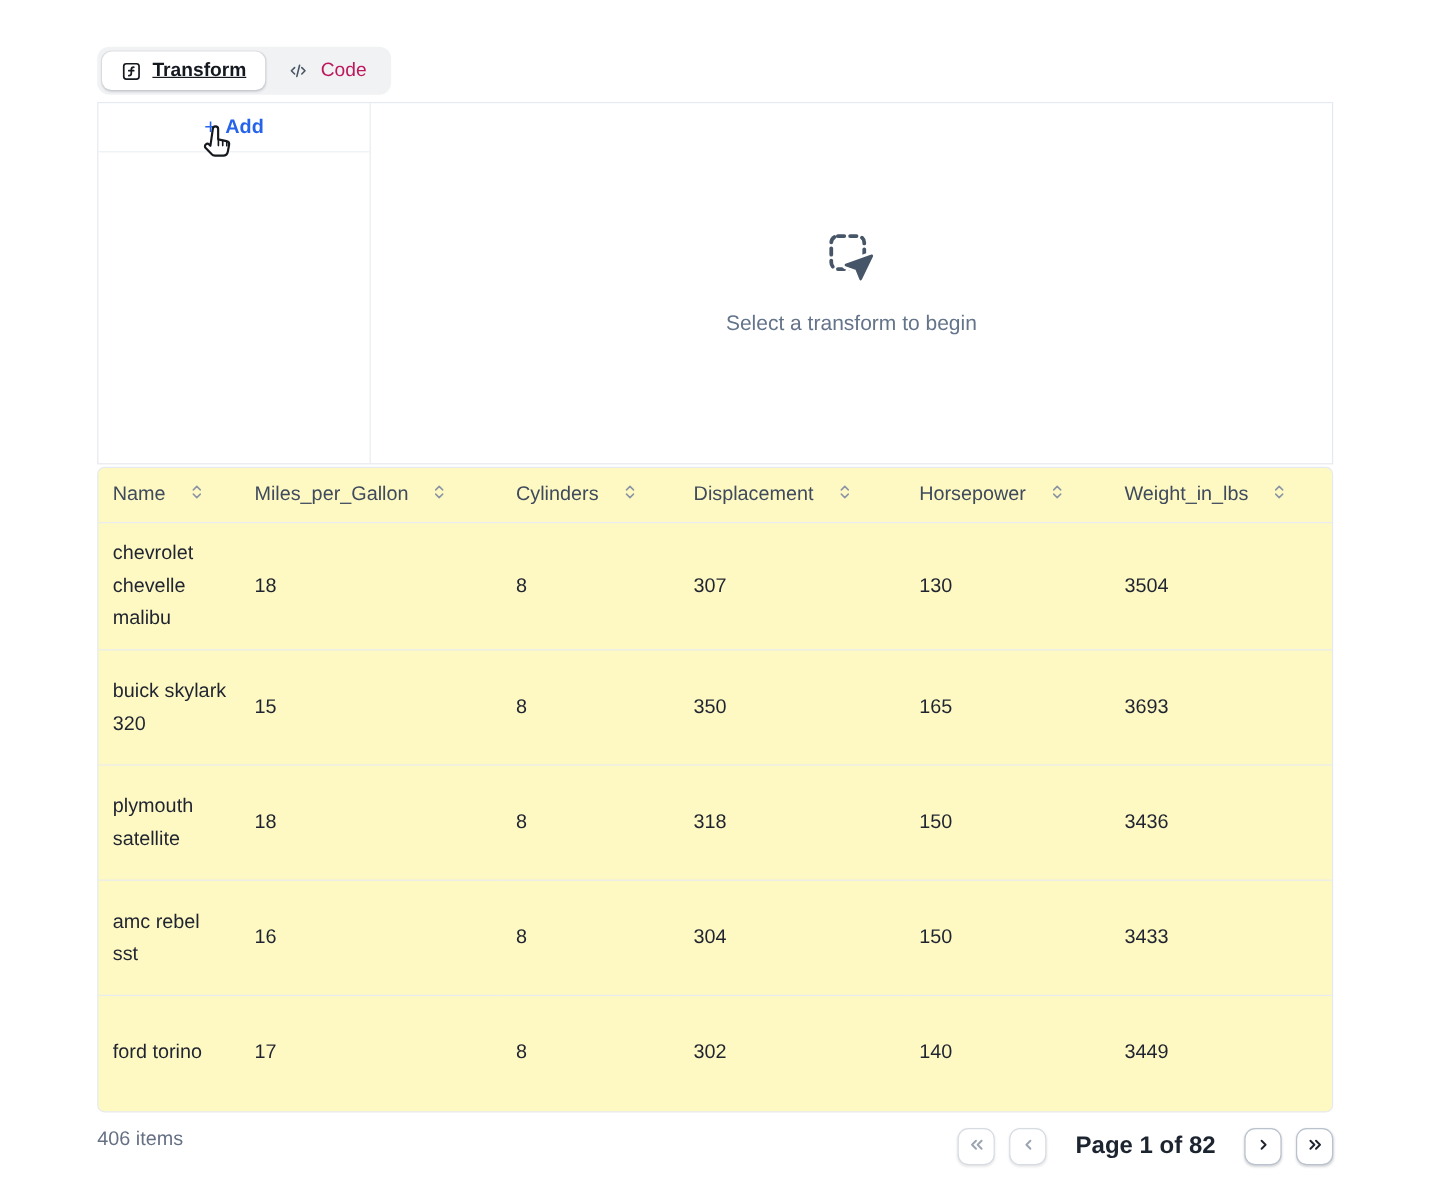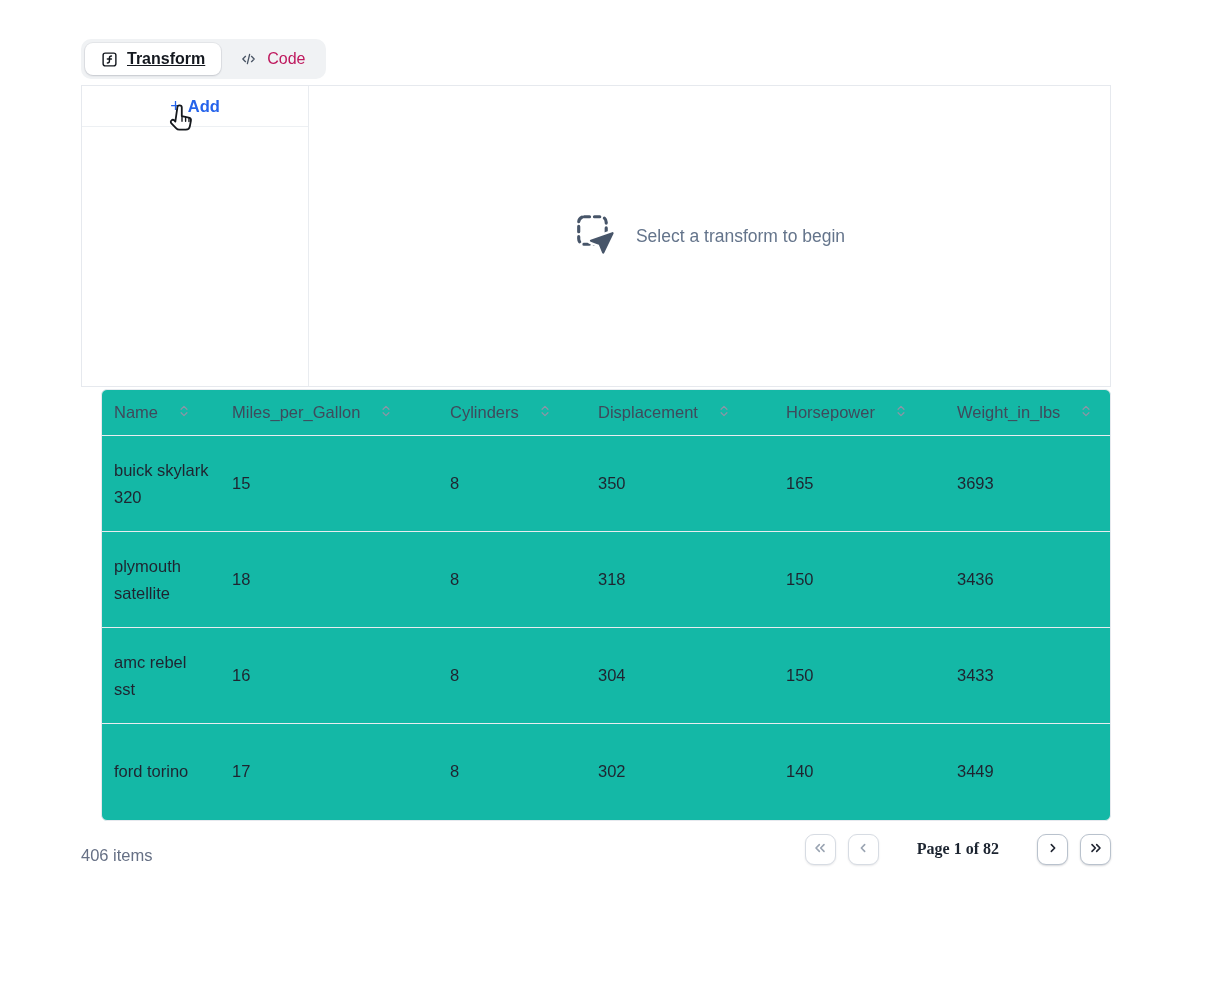--- a/index.html
+++ b/index.html
@@ -18,49 +18,49 @@
                 box-shadow:0 1px 2px rgba(16,24,40,.14), 0 0 0 1px rgba(16,24,40,.05);text-decoration:underline; }
   .tab svg { display:block; }
 
   
   .panel { display:flex; border:1px solid #e6e9ee; height:302px; background:#fff; }
   .sidebar { width:227px; border-right:1px solid #e9ecf0; display:flex; flex-direction:column; }
   .sidebar-header { height:41px; display:flex; align-items:center; justify-content:center; border-bottom:1px solid #edf0f3; }
   .add-btn { display:flex; align-items:center; gap:7px; color:#2563eb; font-size:16.5px; font-weight:600;
              background:none; border:none; cursor:pointer; font-family:inherit; }
   .add-plus { font-size:18px; font-weight:500; line-height:1; }
-  .main { flex:1; display:flex; flex-direction:row; align-items:center; justify-content:center; gap:18px; }
+  .main { flex:1; display:flex; flex-direction:column; align-items:center; justify-content:center; gap:18px; }
   .empty-text { color:#64748b; font-size:17.5px; }
 
   
   .cursor-overlay { position:absolute; left:84px; top:62px; z-index:20; pointer-events:none; }
 
   
-  .table-card { border:1px solid #e6e9ee; border-radius:6px; margin-top:2px; overflow:hidden; background:#14b8a6;margin-left:20px; }
+  .table-card { border:1px solid #e6e9ee; border-radius:6px; margin-top:2px; overflow:hidden; background:#fef9c3; }
   table { width:100%; border-collapse:collapse; table-layout:fixed; font-size:16.5px; }
   col.c-name{width:118px} col.c-mpg{width:218px} col.c-cyl{width:148px}
   col.c-disp{width:188px} col.c-hp{width:171px} col.c-wt{width:187px}
   th { text-align:left; font-weight:400; color:#3f4a5c; padding:13px 8px 13px 12px;
        border-bottom:1px solid #e9ecf0; white-space:nowrap; cursor:pointer; }
   th .th-inner { display:flex; align-items:center; gap:19px; }
   th svg { flex:0 0 auto; color:#8b95a5; }
   td { padding:12px 8px 12px 12px; border-bottom:1px solid #e9ecf0; vertical-align:middle;
        line-height:27px; color:#1f2430; height:96px; }
   tr:last-child td { border-bottom:none; }
 
   
-  .footer { display:flex; align-items:flex-end; justify-content:space-between; margin-top:13px; }
+  .footer { display:flex; align-items:flex-start; justify-content:space-between; margin-top:13px; }
   .items-count { color:#667085; font-size:16.5px; }
   .pager { display:flex; align-items:center; }
   .pg-btn { width:31px; height:31px; border-radius:9px; background:#fff; display:flex; align-items:center; justify-content:center;
             border:1px solid #c9d1da; box-shadow:0 1px 2px rgba(16,24,40,.18); cursor:pointer; padding:0; }
   .pg-btn + .pg-btn { margin-left:12px; }
   .pg-btn.disabled { border-color:#d7dce3; color:#9aa4b2; box-shadow:0 1px 2px rgba(16,24,40,.10); }
   .pg-btn.enabled { color:#1f2430; border-color:#b9c2cd; }
-  .page-label { margin:0 38px; font-size:16px; font-weight:600; color:#1c2430;font-family:Liberation Serif, serif; }
+  .page-label { margin:0 24px; font-size:20px; font-weight:600; color:#1c2430; }
 </style>
 </head>
 <body>
 
 <div class="wrap">
 
   
   <div class="tabbar">
     <button class="tab active">
       <span>
@@ -171,20 +171,28 @@
             <span><svg width="14" height="14" viewBox="0 0 24 24" fill="none" stroke="currentColor" stroke-width="2.2" stroke-linecap="round" stroke-linejoin="round">
                     <path d="m7 15 5 5 5-5"></path>
                     <path d="m7 9 5-5 5 5"></path>
                   </svg></span>
           </span>
             </th>
         </tr>
       </thead>
       <tbody>
         <tr>
+          <td>chevrolet chevelle malibu</td>
+          <td>18</td>
+          <td>8</td>
+          <td>307</td>
+          <td>130</td>
+          <td>3504</td>
+        </tr>
+        <tr>
           <td>buick skylark 320</td>
           <td>15</td>
           <td>8</td>
           <td>350</td>
           <td>165</td>
           <td>3693</td>
         </tr>
         <tr>
           <td>plymouth satellite</td>
           <td>18</td>

